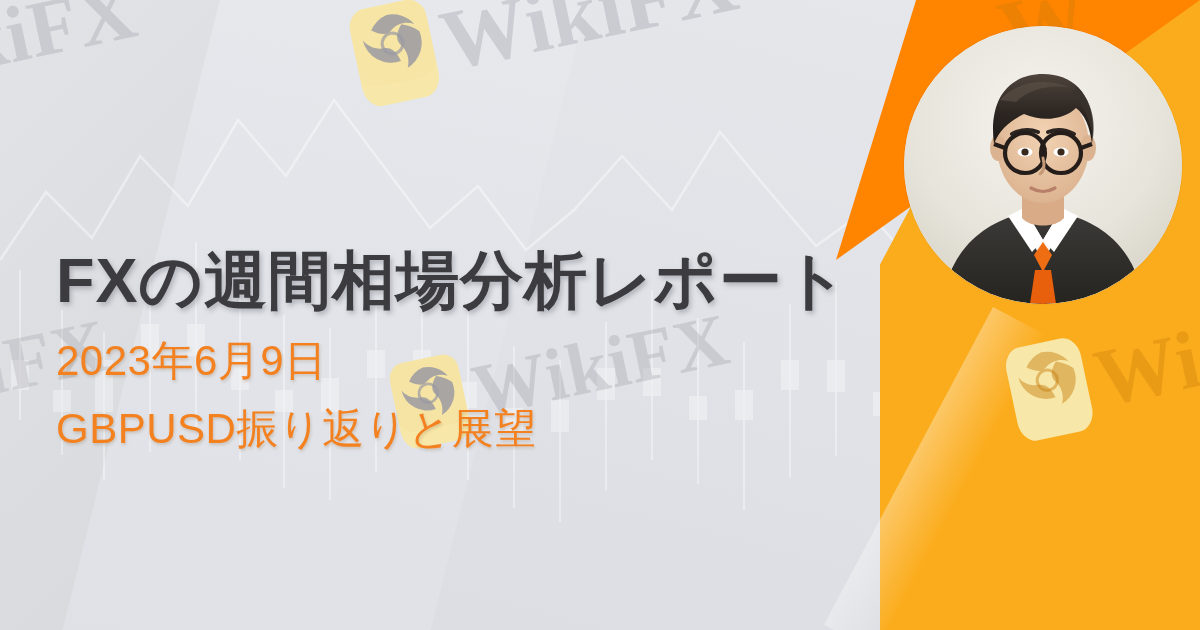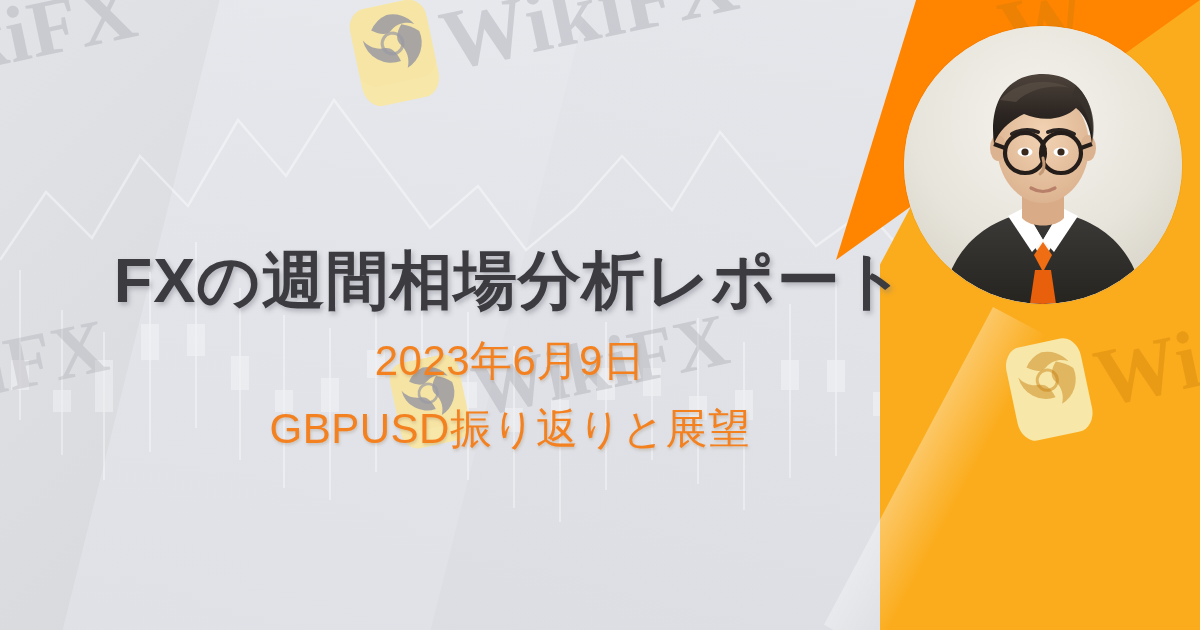--- a/index.html
+++ b/index.html
@@ -90,22 +90,22 @@
   
   .portrait{
     position:absolute;left:904px;top:26px;width:278px;height:278px;
     border-radius:50%;overflow:hidden;
     background:radial-gradient(circle at 50% 38%,#f3f1ec 0%,#e8e5dd 58%,#dcd8ce 100%);
     box-shadow:0 0 0 1px rgba(0,0,0,.03);
   }
 
   
   .textblock{
-    position:absolute;left:40px;top:246px;width:940px;
-    text-align:center;
+    position:absolute;left:56px;top:246px;width:940px;
+    text-align:left;
   }
   .title{
     margin:0;
     font-size:63px;line-height:1.08;font-weight:700;
     color:#3b3b40;
     letter-spacing:1px;
     text-shadow:2px 3px 5px rgba(120,120,130,.45);
     white-space:nowrap;
   }
   .date{

